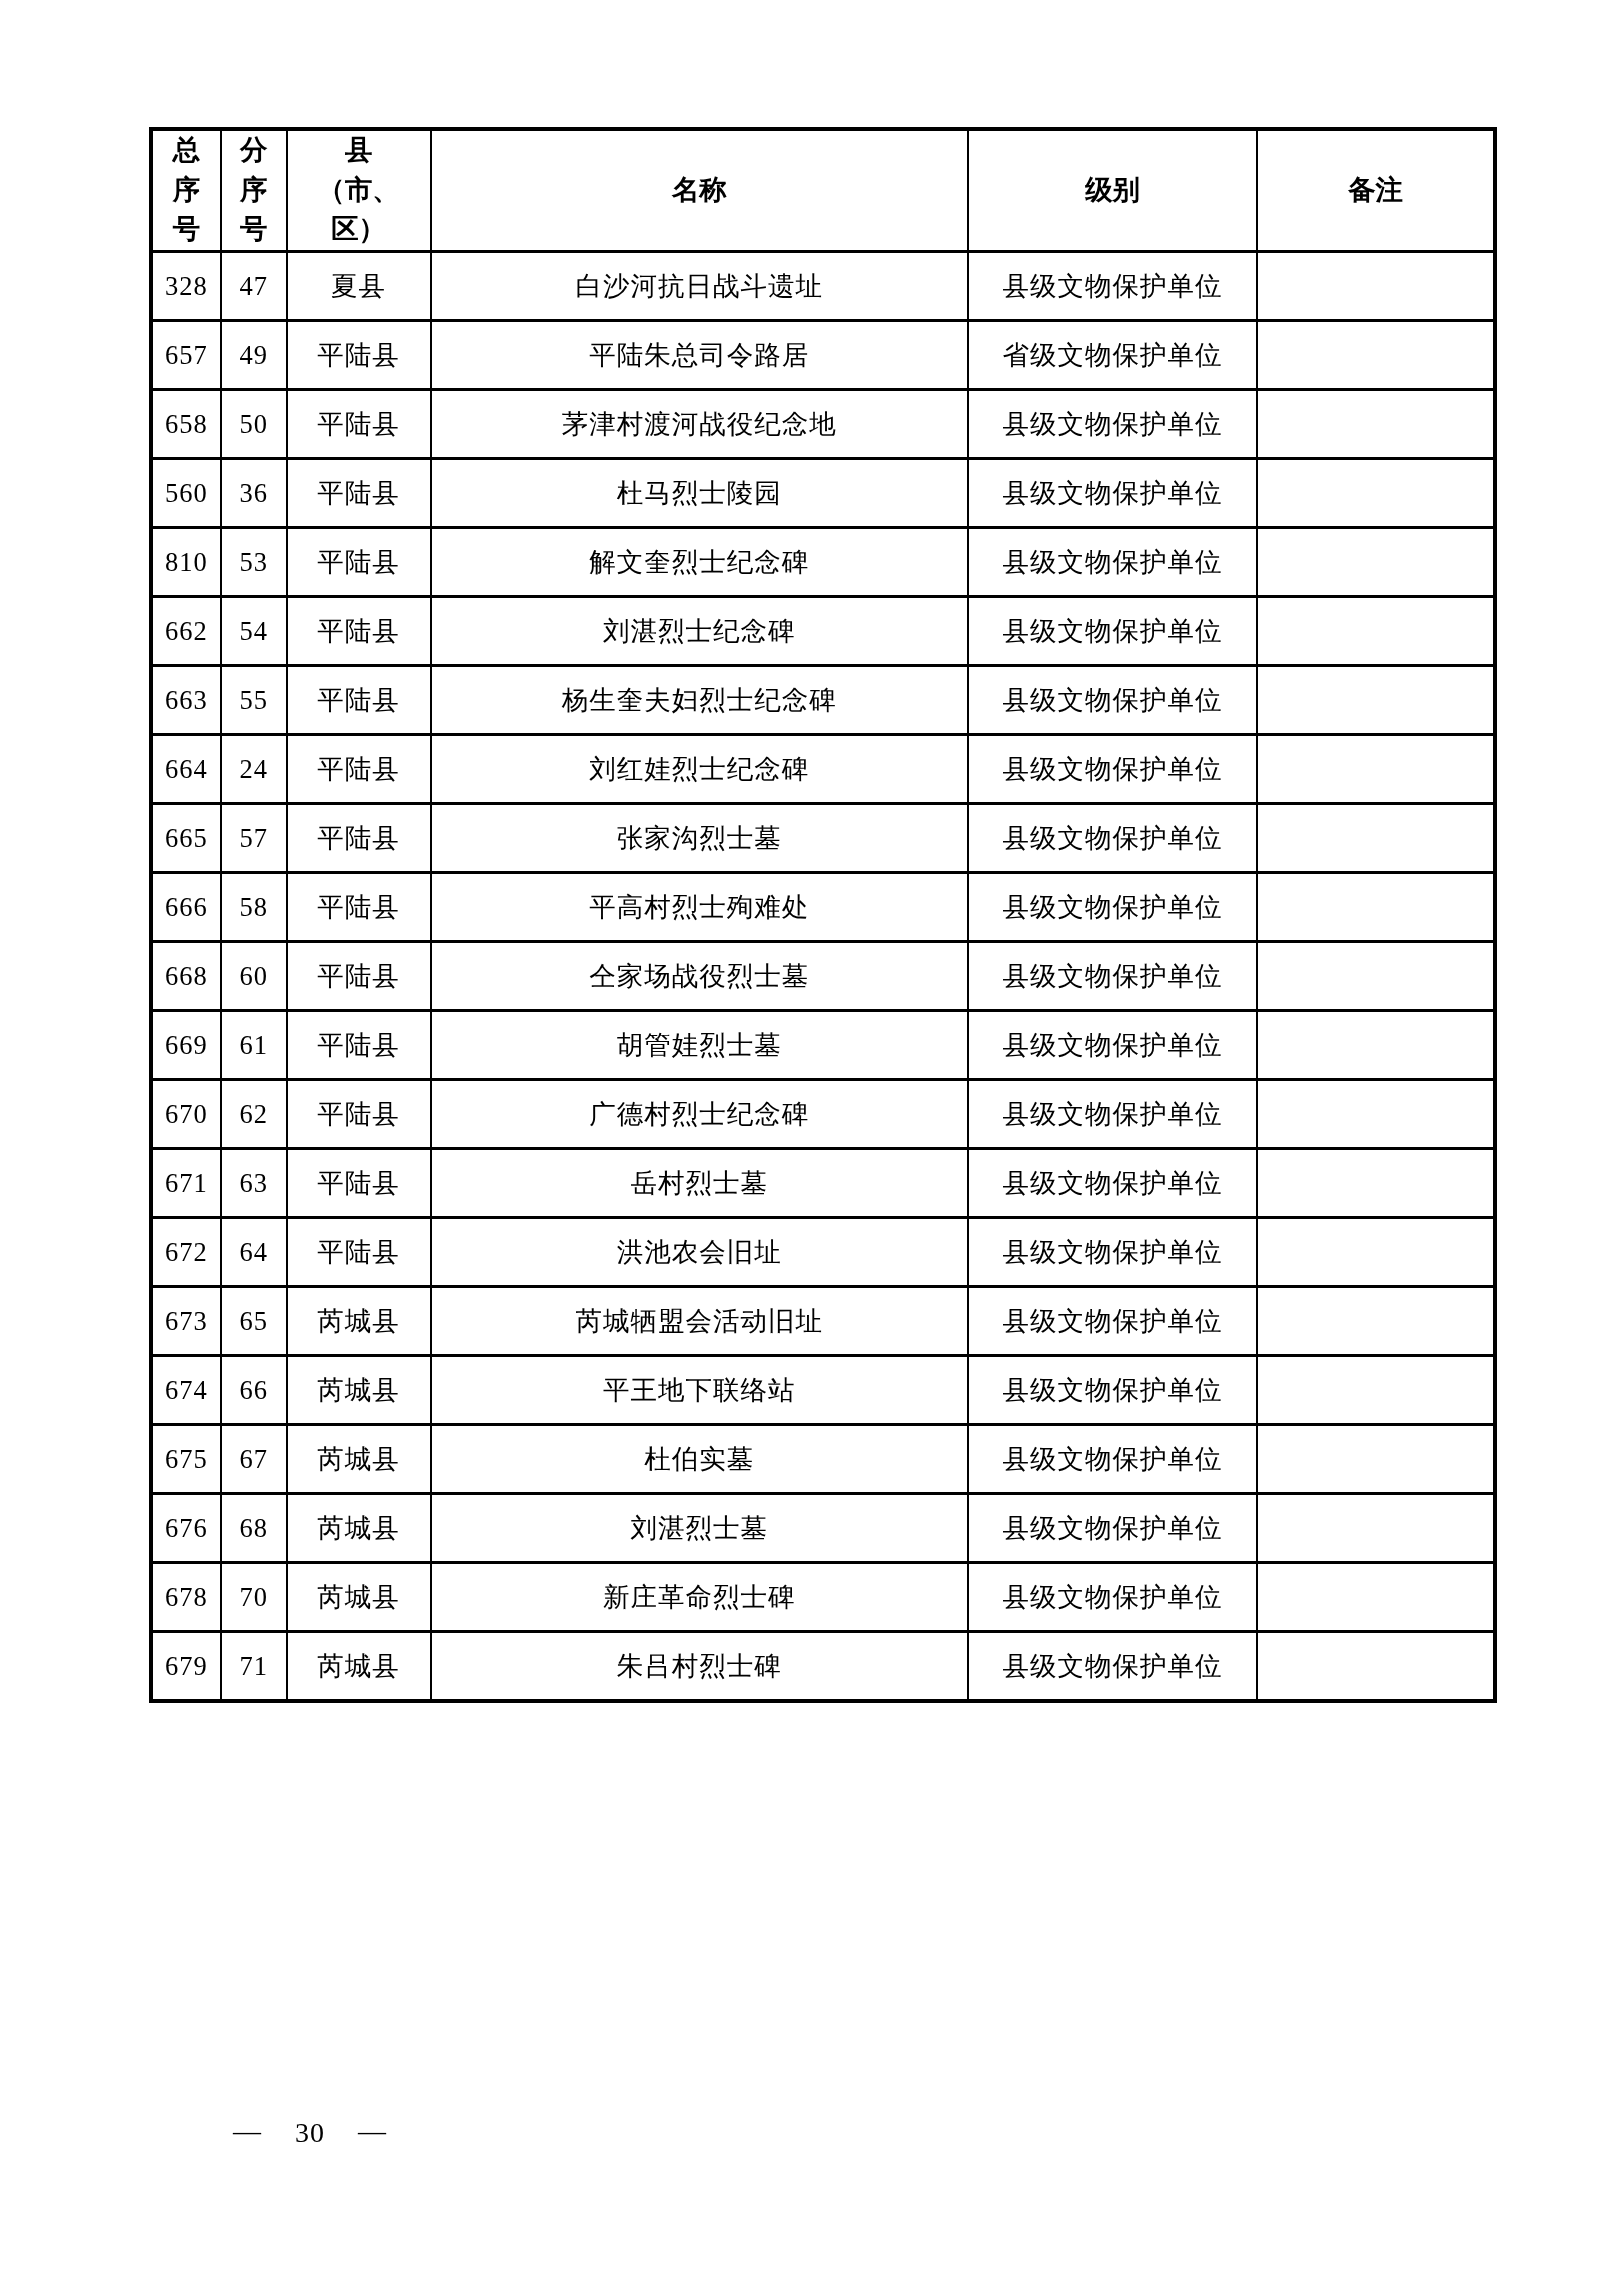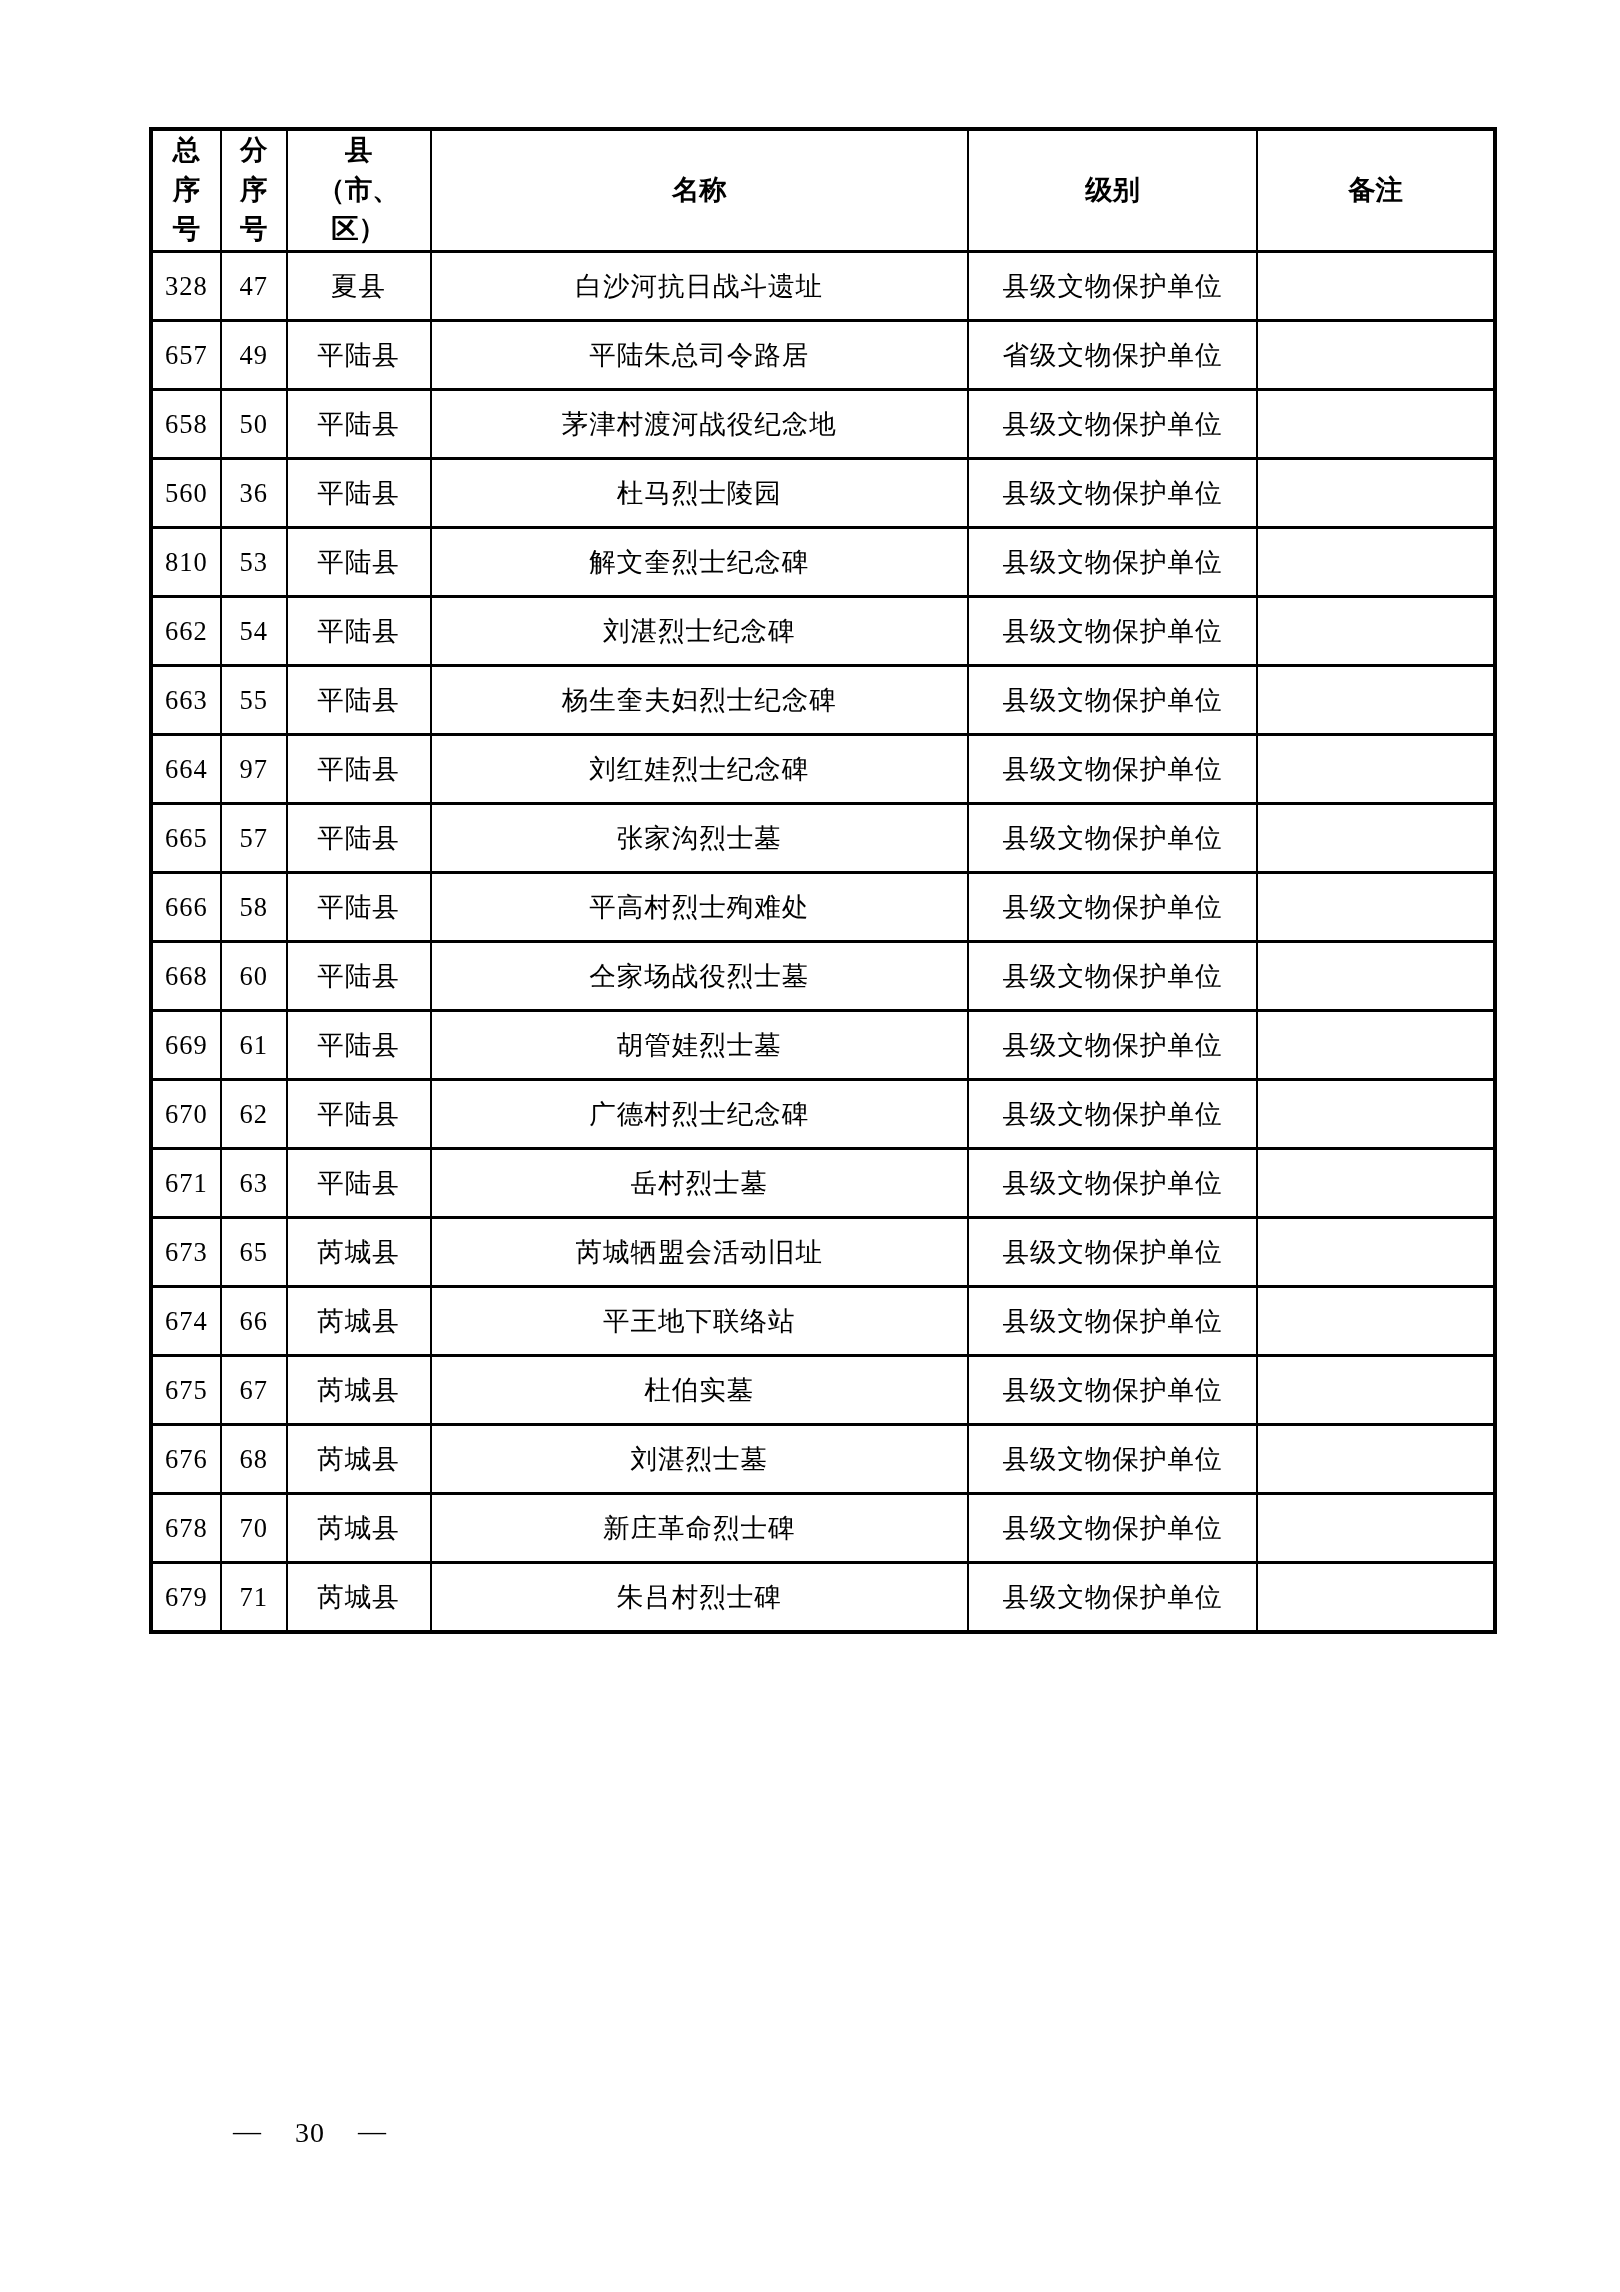--- a/index.html
+++ b/index.html
@@ -161,21 +161,21 @@
       <td>663</td>
       <td>55</td>
       <td>平陆县</td>
       <td>杨生奎夫妇烈士纪念碑</td>
       <td>县级文物保护单位</td>
       <td></td>
     </tr>
 
     <tr>
       <td>664</td>
-      <td>97</td>
+      <td>24</td>
       <td>平陆县</td>
       <td>刘红娃烈士纪念碑</td>
       <td>县级文物保护单位</td>
       <td></td>
     </tr>
 
     <tr>
       <td>665</td>
       <td>57</td>
       <td>平陆县</td>
@@ -223,20 +223,28 @@
 
     <tr>
       <td>671</td>
       <td>63</td>
       <td>平陆县</td>
       <td>岳村烈士墓</td>
       <td>县级文物保护单位</td>
       <td></td>
     </tr>
 
+    <tr>
+      <td>672</td>
+      <td>64</td>
+      <td>平陆县</td>
+      <td>洪池农会旧址</td>
+      <td>县级文物保护单位</td>
+      <td></td>
+    </tr>
 
     <tr>
       <td>673</td>
       <td>65</td>
       <td>芮城县</td>
       <td>芮城牺盟会活动旧址</td>
       <td>县级文物保护单位</td>
       <td></td>
     </tr>
 

